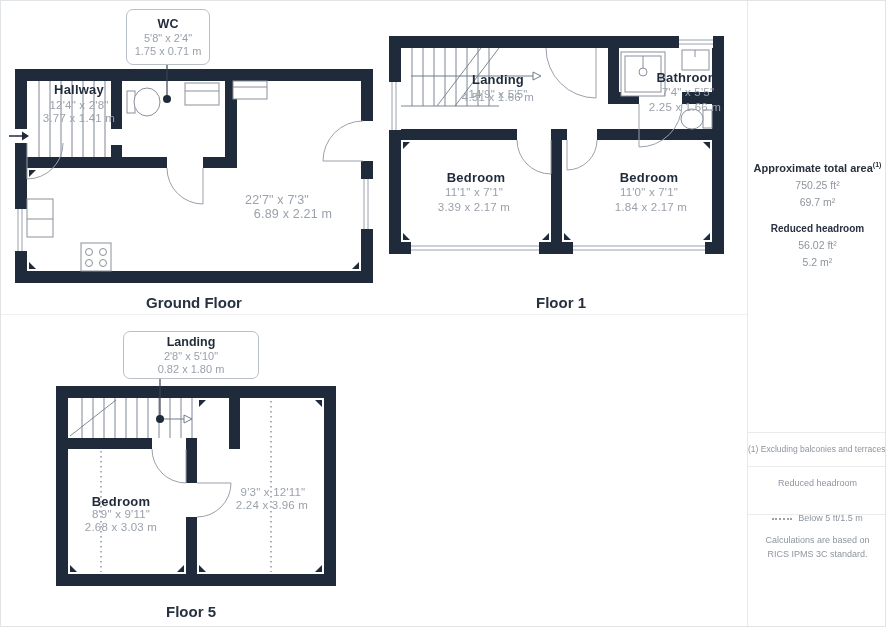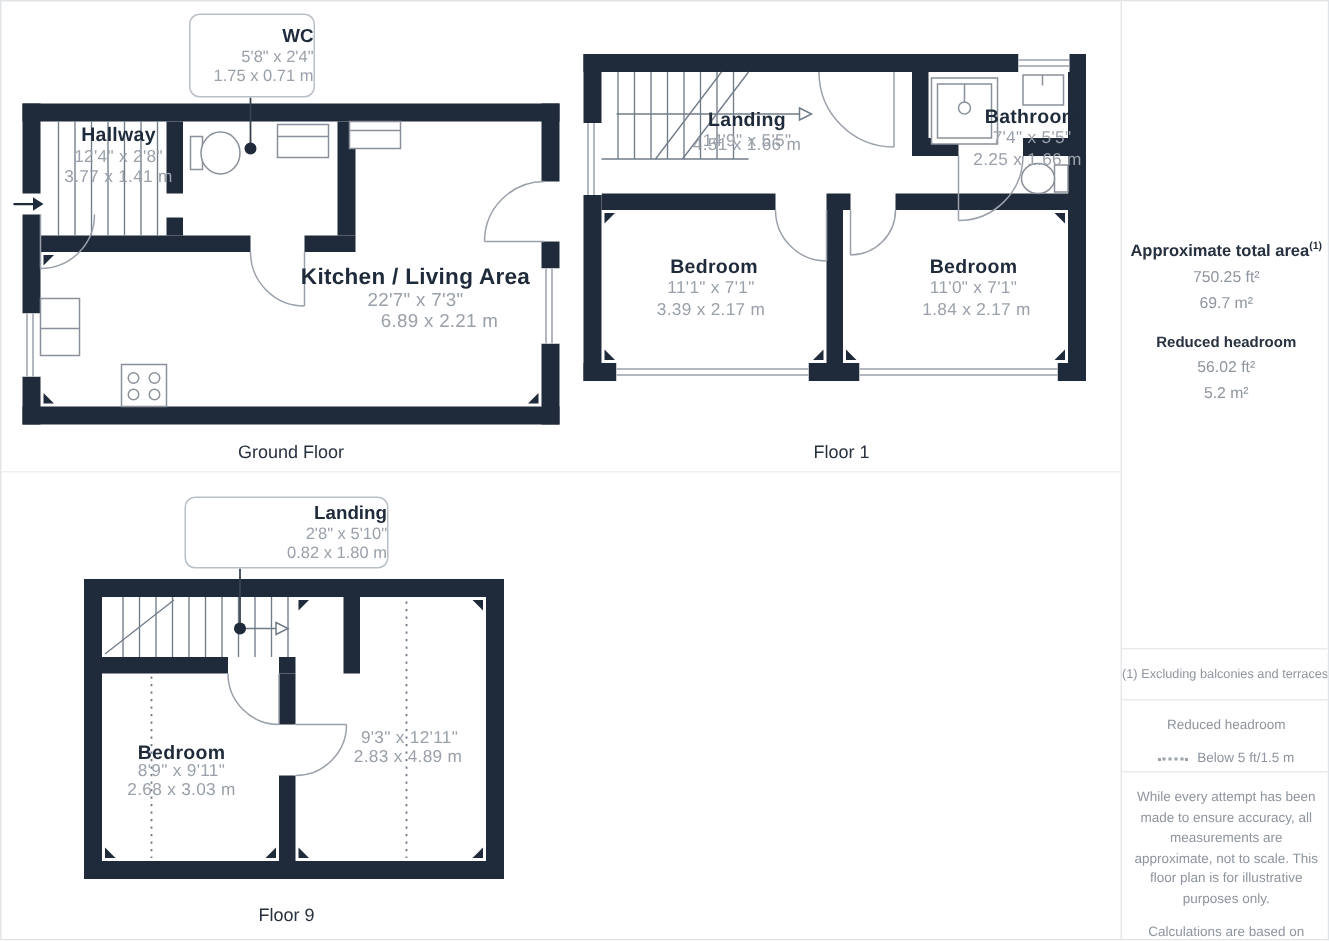--- a/index.html
+++ b/index.html
@@ -7,39 +7,39 @@
     position:relative;width:886px;height:627px;background:#ffffff;
     font-family:"Liberation Sans", sans-serif;border:1px solid #e1e4e7;
     box-sizing:border-box;overflow:hidden;color:#1f2b3a;
   }
   svg.plan{position:absolute;}
   .lbl{position:absolute;transform:translateX(-50%);white-space:nowrap;text-align:center;z-index:5;}
   .room-name{font-weight:700;font-size:13px;color:#1f2b3a;letter-spacing:.2px;}
   .room-name.lg{font-size:15px;}
   .room-dim{font-size:11.5px;color:#9aa1ab;letter-spacing:.2px;}
   .room-dim.lg{font-size:12.5px;}
-  .floor-label{font-weight:400;font-size:12px;color:#27313f;}
+  .floor-label{font-weight:700;font-size:15px;color:#27313f;}
   .callout{
     position:absolute;background:#fff;border:1.5px solid #b9bfc7;border-radius:7px;
-    display:flex;flex-direction:column;align-items:flex-end;justify-content:center;
+    display:flex;flex-direction:column;align-items:center;justify-content:center;
     z-index:6;box-sizing:border-box;
   }
   .c-name{font-weight:700;font-size:12.5px;color:#1f2b3a;}
   .c-dim{font-size:11px;color:#9aa1ab;margin-top:1px;}
   .divider-main{position:absolute;left:0;top:313px;width:746px;height:1px;background:#eef0f2;}
   .sidebar{position:absolute;left:746px;top:0;width:139px;height:627px;border-left:1px solid #e6e8ea;background:#fff;}
   .sb-divider{position:absolute;left:0;width:139px;height:1px;background:#e9ebed;}
   .area-block{position:absolute;top:160px;left:0;width:139px;text-align:center;}
   .sb-title{font-size:11px;font-weight:700;color:#27313f;}
   .sb-title sup{font-size:7px;}
   .sb-val{font-size:10.5px;color:#8e959e;margin-top:5px;}
   .sb-sub{font-size:10px;font-weight:700;color:#27313f;margin-top:15px;}
   .sb-note{position:absolute;top:443px;left:0;width:139px;font-size:8.5px;color:#8e959e;}
   .legend-block{position:absolute;top:477px;left:0;width:139px;text-align:center;font-size:9px;color:#8e959e;}
-  .legend-row{margin-top:12px;}
+  .legend-row{margin-top:25px;}
   .dotted-sample{display:inline-block;width:20px;border-top:2px dotted #9aa1ab;vertical-align:middle;margin-right:6px;}
   .disclaimer-block{position:absolute;top:524px;left:8px;width:123px;text-align:center;font-size:9px;color:#8e959e;line-height:1.5;}
   .disc2{margin-top:9px;}
 </style>
 </head>
 <body>
 
 <div class="page">
 
   <svg class="plan" style="left:6px;top:60px" width="370" height="236" viewBox="0 0 370 236">
@@ -134,21 +134,20 @@
   <div class="callout" style="left:125px;top:8px;width:84px;height:56px">
     <div class="c-name">WC</div>
     <div class="c-dim">5'8" x 2'4"</div>
     <div class="c-dim">1.75 x 0.71 m</div>
   </div>
 
   <div class="lbl room-name" style="left:78px;top:81px">Hallway</div>
   <div class="lbl room-dim" style="left:78px;top:98px">12'4" x 2'8"</div>
   <div class="lbl room-dim" style="left:78px;top:111px">3.77 x 1.41 m</div>
 
-  <div class="lbl room-name lg" style="left:276px;top:175px">Kitchen / Living Area</div>
   <div class="lbl room-dim lg" style="left:276px;top:192px">22'7" x 7'3"</div>
   <div class="lbl room-dim lg" style="left:292px;top:206px">6.89 x 2.21 m</div>
 
   <div class="lbl floor-label" style="left:193px;top:293px">Ground Floor</div>
 
   <svg class="plan" style="left:386px;top:33px" width="340" height="232" viewBox="0 0 340 232">
     <g fill="#1f2b3a">
       <rect x="2" y="2" width="290" height="12"></rect>
       <rect x="326" y="2" width="11" height="12"></rect>
       <rect x="2" y="208" width="22" height="12"></rect>
@@ -314,23 +313,23 @@
     <div class="c-name">Landing</div>
     <div class="c-dim">2'8" x 5'10"</div>
     <div class="c-dim">0.82 x 1.80 m</div>
   </div>
 
   <div class="lbl room-name" style="left:120px;top:493px">Bedroom</div>
   <div class="lbl room-dim" style="left:120px;top:507px">8'9" x 9'11"</div>
   <div class="lbl room-dim" style="left:120px;top:520px">2.68 x 3.03 m</div>
 
   <div class="lbl room-dim" style="left:272px;top:485px">9'3" x 12'11"</div>
-  <div class="lbl room-dim" style="left:271px;top:498px">2.83 x 4.89 m</div>
-
-  <div class="lbl floor-label" style="left:190px;top:602px">Floor 9</div>
+  <div class="lbl room-dim" style="left:271px;top:498px">2.24 x 3.96 m</div>
+
+  <div class="lbl floor-label" style="left:190px;top:602px">Floor 5</div>
 
   <aside class="sidebar">
     <div class="area-block">
       <div class="sb-title"><span>Approximate total area</span><sup>(1)</sup></div>
       <div class="sb-val">750.25 ft²</div>
       <div class="sb-val">69.7 m²</div>
       <div class="sb-sub">Reduced headroom</div>
       <div class="sb-val">56.02 ft²</div>
       <div class="sb-val">5.2 m²</div>
     </div>
@@ -342,19 +341,18 @@
     <div class="legend-block">
       <div>Reduced headroom</div>
       <div class="legend-row">
         <span class="dotted-sample"></span><span>Below 5 ft/1.5 m</span>
       </div>
     </div>
 
     <div class="sb-divider" style="top:513px"></div>
 
     <div class="disclaimer-block">
-      <div>While every attempt has been made to ensure accuracy, all measurements are approximate, not to scale. This floor plan is for illustrative purposes only.</div>
       <div class="disc2">Calculations are based on RICS IPMS 3C standard.</div>
 
     </div>
   </aside>
 
 </div>
 
 </body></html>

